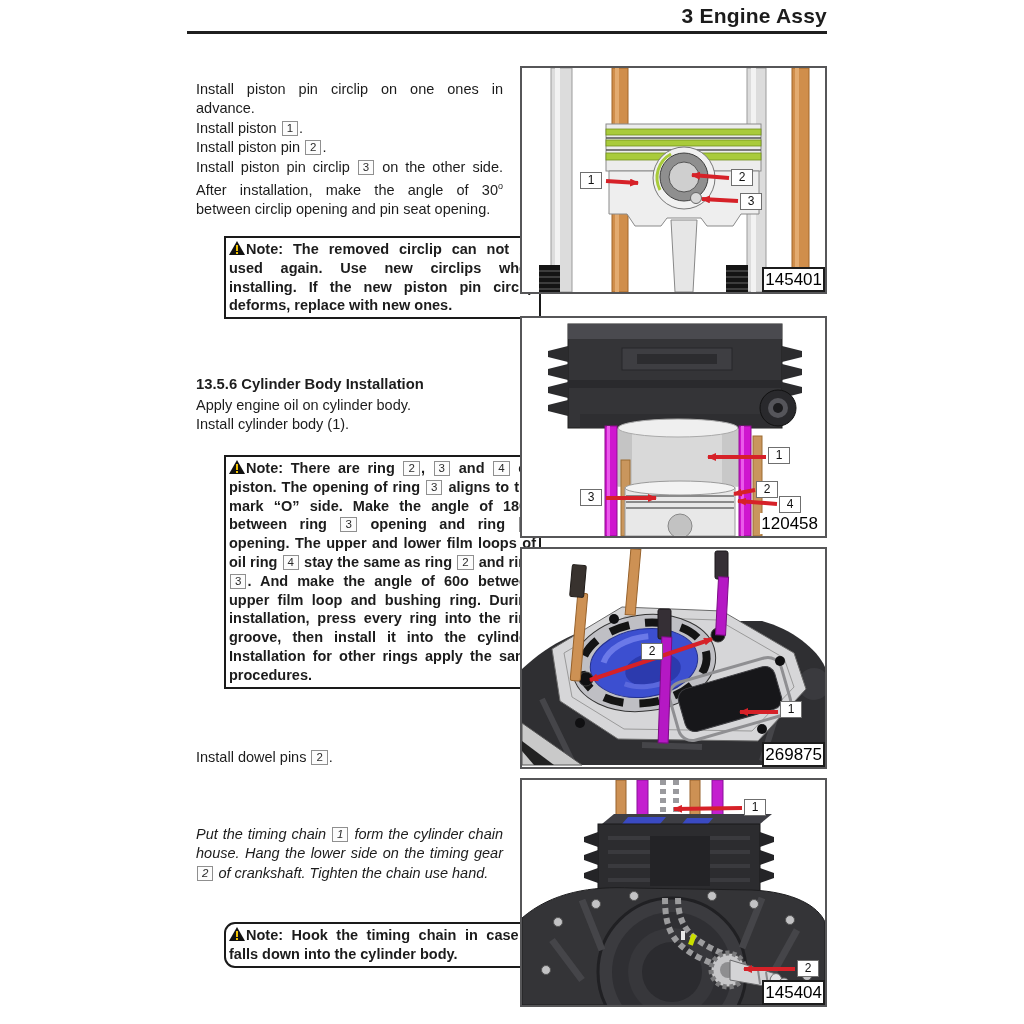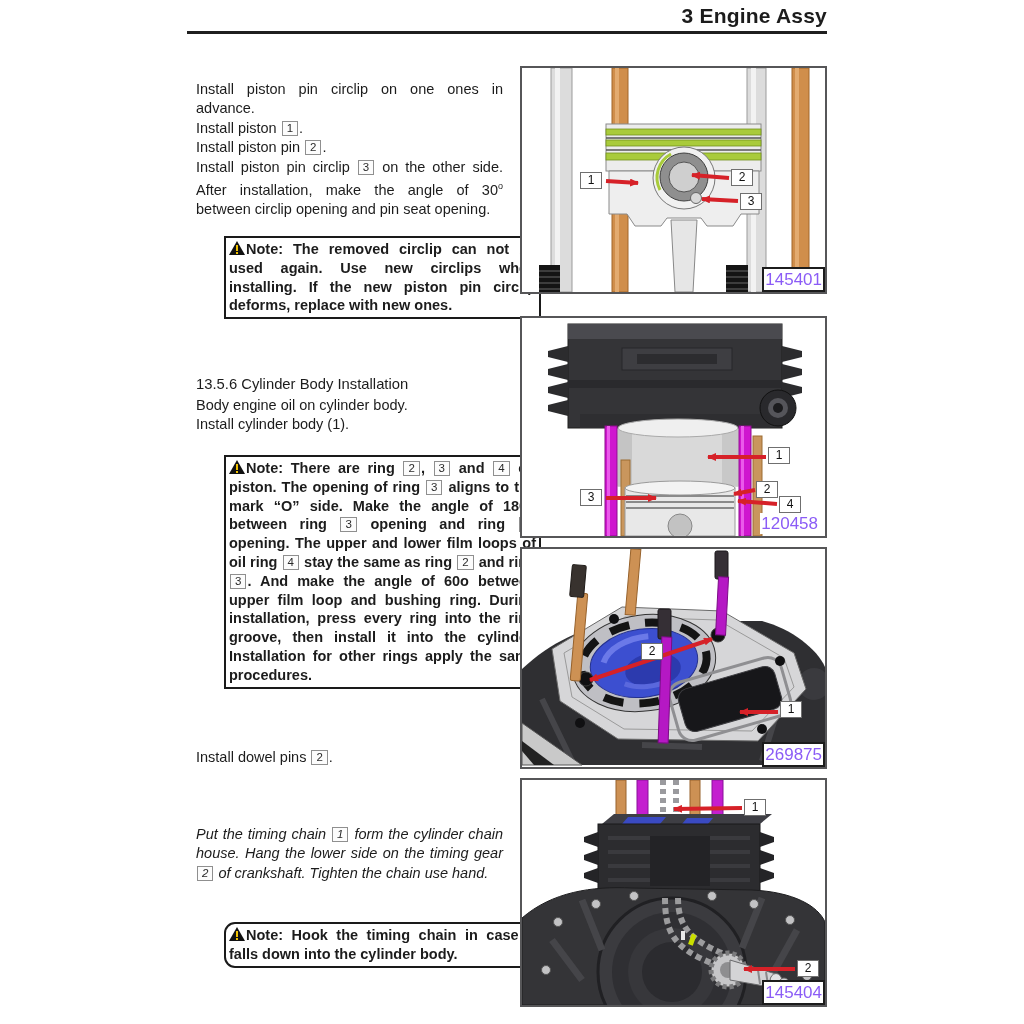--- a/index.html
+++ b/index.html
@@ -5,36 +5,36 @@
   html,body{margin:0;padding:0;}
   body{width:1024px;height:1024px;background:#ffffff;position:relative;overflow:hidden;
        font-family:"Liberation Sans",sans-serif;color:#1c1c1c;}
   
   .hdr-title{position:absolute;top:4px;right:197px;font-size:21px;font-weight:bold;letter-spacing:.2px;}
   .hdr-rule{position:absolute;left:187px;top:31px;width:640px;height:3px;background:#1f1f1f;}
   
   .col{position:absolute;left:196px;width:307px;}
   .col p{margin:0;font-size:14.5px;line-height:19.4px;text-align:justify;}
   .col p.short{text-align:left;}
-  .sec-h{margin:0 0 4px 0;font-size:14.8px;font-weight:normal;}
+  .sec-h{margin:0 0 4px 0;font-size:14.8px;font-weight:bold;}
   .note{border:2px solid #1a1a1a;background:#fff;padding:2px 3px;font-weight:bold;
         font-size:14.5px;line-height:18.8px;text-align:justify;margin-left:28px;}
   .ref-box{display:inline-block;border:1px solid #8f8f8f;background:#fcfcfc;color:#2a2a2a;
            font-weight:normal;font-size:11.5px;line-height:13px;padding:0 4px;margin:0 1px;
            vertical-align:1px;}
   sup{font-size:9px;}
   .warn{display:inline-block;width:16px;height:14px;vertical-align:-1px;margin-right:1px;}
   
   .fig{position:absolute;left:520px;width:307px;border:2px solid #565658;background:#fff;
        box-sizing:border-box;margin:0;}
   .fig svg{display:block;}
   .callout{position:absolute;width:22px;height:17px;box-sizing:border-box;background:#fff;
            border:1px solid #6f6f6f;font-size:12px;line-height:15px;text-align:center;color:#111;}
   .fig-num{position:absolute;right:0;bottom:0;background:#fff;font-size:17px;line-height:21px;
-           padding:0 1px;color:#8b5cf6;}
+           padding:0 1px;color:#000000;}
   .fig-num.boxed{border:2px solid #1c1c1c;}
   .fig-num.plain{right:6px;bottom:2px;}
 </style>
 </head>
 <body>
 
 <div class="hdr-title">3 Engine Assy</div>
 <div class="hdr-rule"></div>
 
 <div class="col" style="top:80px;">
@@ -47,21 +47,21 @@
 <div class="col note" style="top:236px;">
   <svg class="warn" viewBox="0 0 16 14">
       <polygon points="8,0 16,14 0,14" fill="#111"></polygon>
       <rect x="7" y="4" width="2" height="6" fill="#f2c200"></rect>
       <rect x="7" y="11" width="2" height="2" fill="#f2c200"></rect>
     </svg><span>Note: The removed circlip can not be used again. Use new circlips when installing. If the new piston pin circlip deforms, replace with new ones.</span>
 </div>
 
 <div class="col" style="top:376px;">
   <div class="sec-h">13.5.6 Cylinder Body Installation</div>
-  <p class="short">Body engine oil on cylinder body.</p>
+  <p class="short">Apply engine oil on cylinder body.</p>
   <p class="short">Install cylinder body (1).</p>
 </div>
 
 <div class="col note" style="top:455px;">
   <svg class="warn" viewBox="0 0 16 14">
       <polygon points="8,0 16,14 0,14" fill="#111"></polygon>
       <rect x="7" y="4" width="2" height="6" fill="#f2c200"></rect>
       <rect x="7" y="11" width="2" height="2" fill="#f2c200"></rect>
     </svg><span>Note: There are ring <span class="ref-box">2</span>, <span class="ref-box">3</span> and <span class="ref-box">4</span> on piston. The opening of ring <span class="ref-box">3</span> aligns to the mark “O” side. Make the angle of 180o between ring <span class="ref-box">3</span> opening and ring <span class="ref-box">2</span> opening. The upper and lower film loops of oil ring <span class="ref-box">4</span> stay the same as ring <span class="ref-box">2</span> and ring <span class="ref-box">3</span>. And make the angle of 60o between upper film loop and bushing ring. During installation, press every ring into the ring groove, then install it into the cylinder. Installation for other rings apply the same procedures.</span>
 </div>

